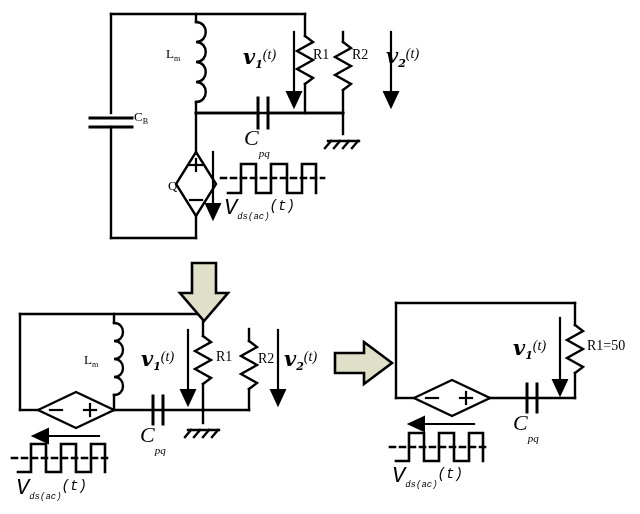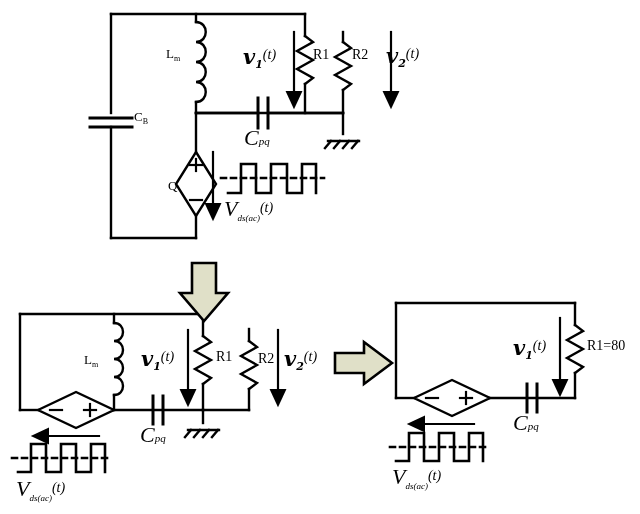--- a/index.html
+++ b/index.html
@@ -63,26 +63,26 @@
   }
   .lbl-cap {
     font-size: 22px;
     font-style: italic;
     font-family: "Liberation Serif", serif;
   }
   .lbl-cap .sb {
     font-size: 11px;
     font-style: italic;
     position: relative;
-    top: 0;
+    top: 12px;
   }
   .lbl-vds {
     font-size: 22px;
     font-style: italic;
-    font-family: Liberation Serif, serif;
+    font-family: Liberation Mono, monospace;
   }
   .lbl-vds .sb {
     font-size: 9px;
     font-style: italic;
     position: relative;
     top: 5px;
   }
   .lbl-vds .tt {
     font-size: 14px;
     font-style: italic;
@@ -290,19 +290,19 @@
   <div class="lbl lbl-plain" style="left:258px; top:352px;">R2</div>
 
   <div class="lbl lbl-v" style="left:284px; top:348px;"><span>v</span><span class="sb">2</span><span class="tt">(t)</span></div>
 
   <div class="lbl lbl-cap" style="left:140px; top:424px;"><span>C</span><span class="sb">pq</span></div>
 
   <div class="lbl lbl-vds" style="left:16px; top:478px;"><span>V</span><span class="sb">ds(ac)</span><span class="tt">(t)</span></div>
 
   <div class="lbl lbl-v" style="left:513px; top:337px;"><span>v</span><span class="sb">1</span><span class="tt">(t)</span></div>
 
-  <div class="lbl lbl-plain" style="left:587px; top:339px;">R1=80</div>
+  <div class="lbl lbl-plain" style="left:587px; top:339px;">R1=50</div>
 
   <div class="lbl lbl-cap" style="left:513px; top:412px;"><span>C</span><span class="sb">pq</span></div>
 
   <div class="lbl lbl-vds" style="left:392px; top:466px;"><span>V</span><span class="sb">ds(ac)</span><span class="tt">(t)</span></div>
 
 </div>
 
 </body></html>

